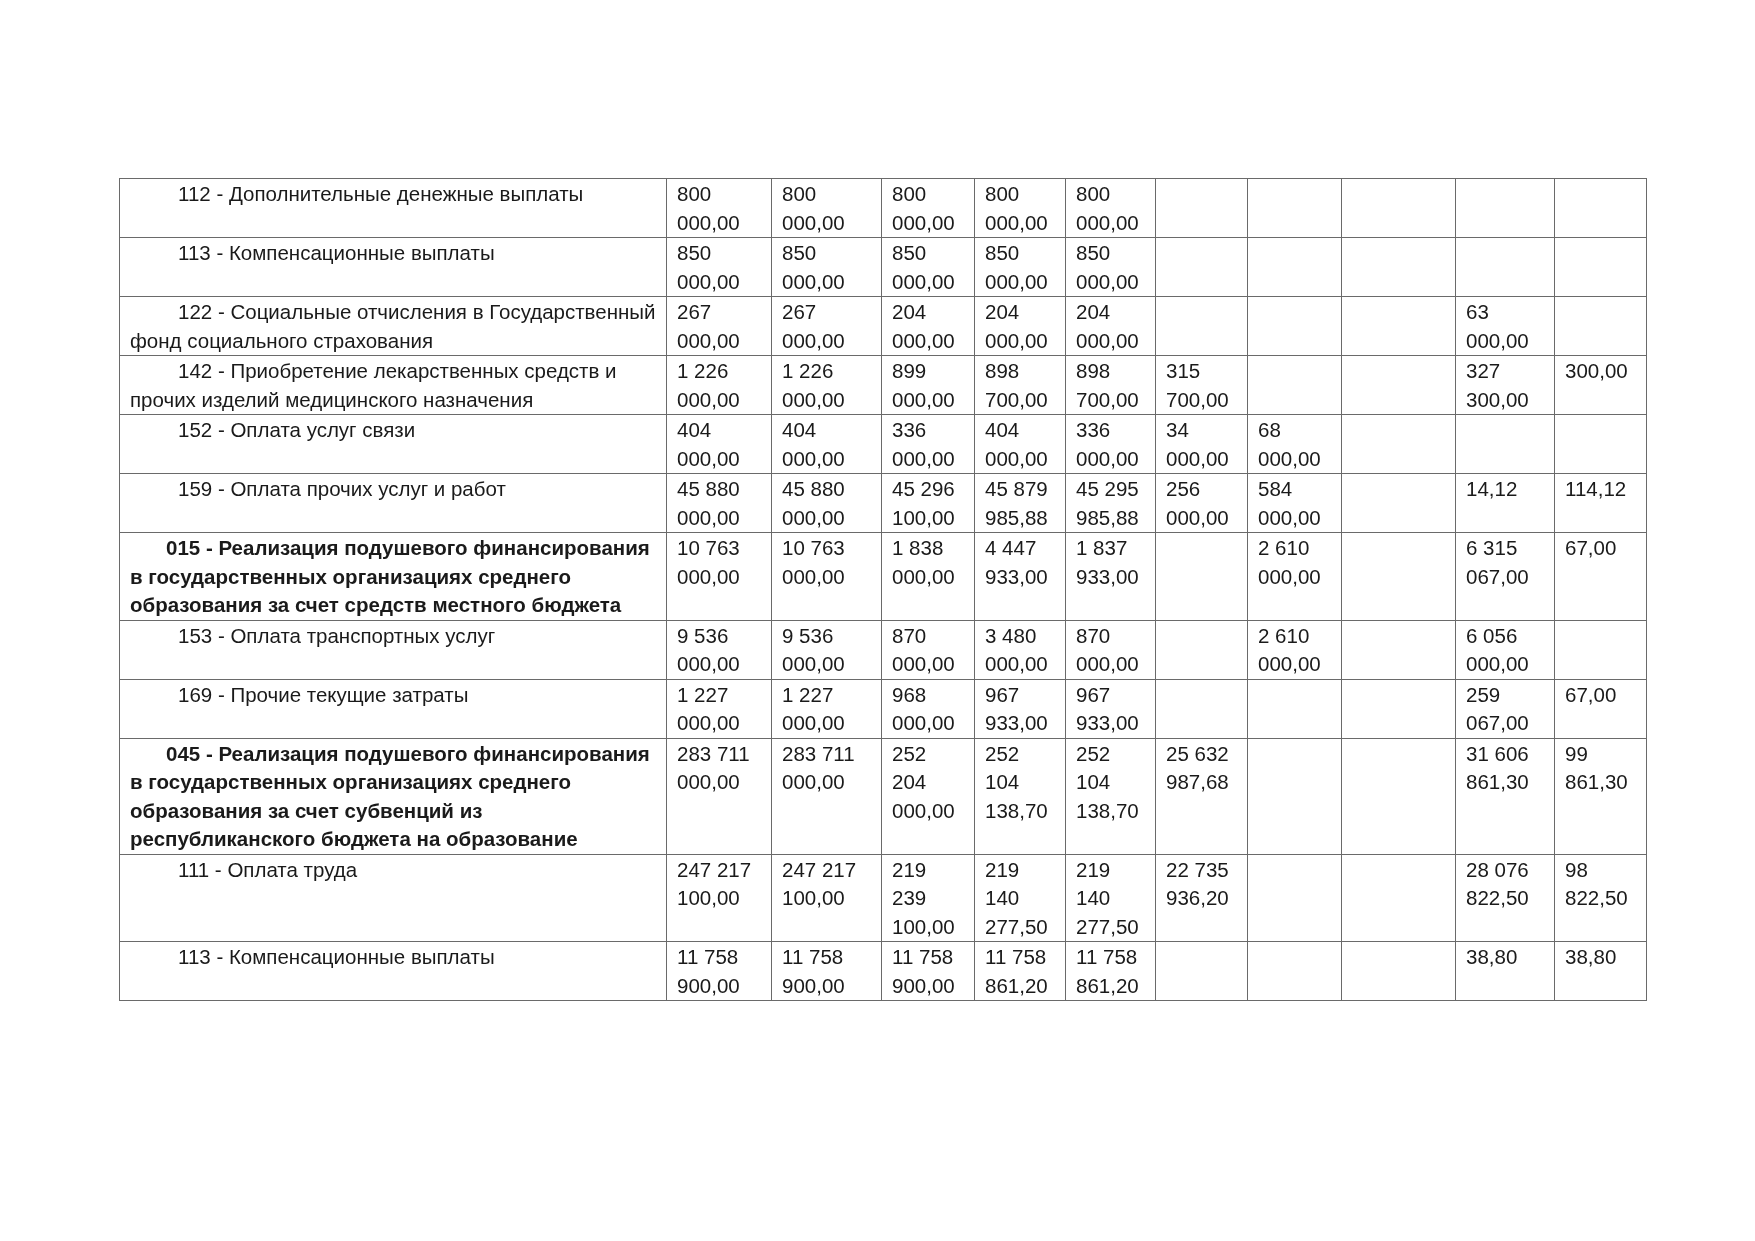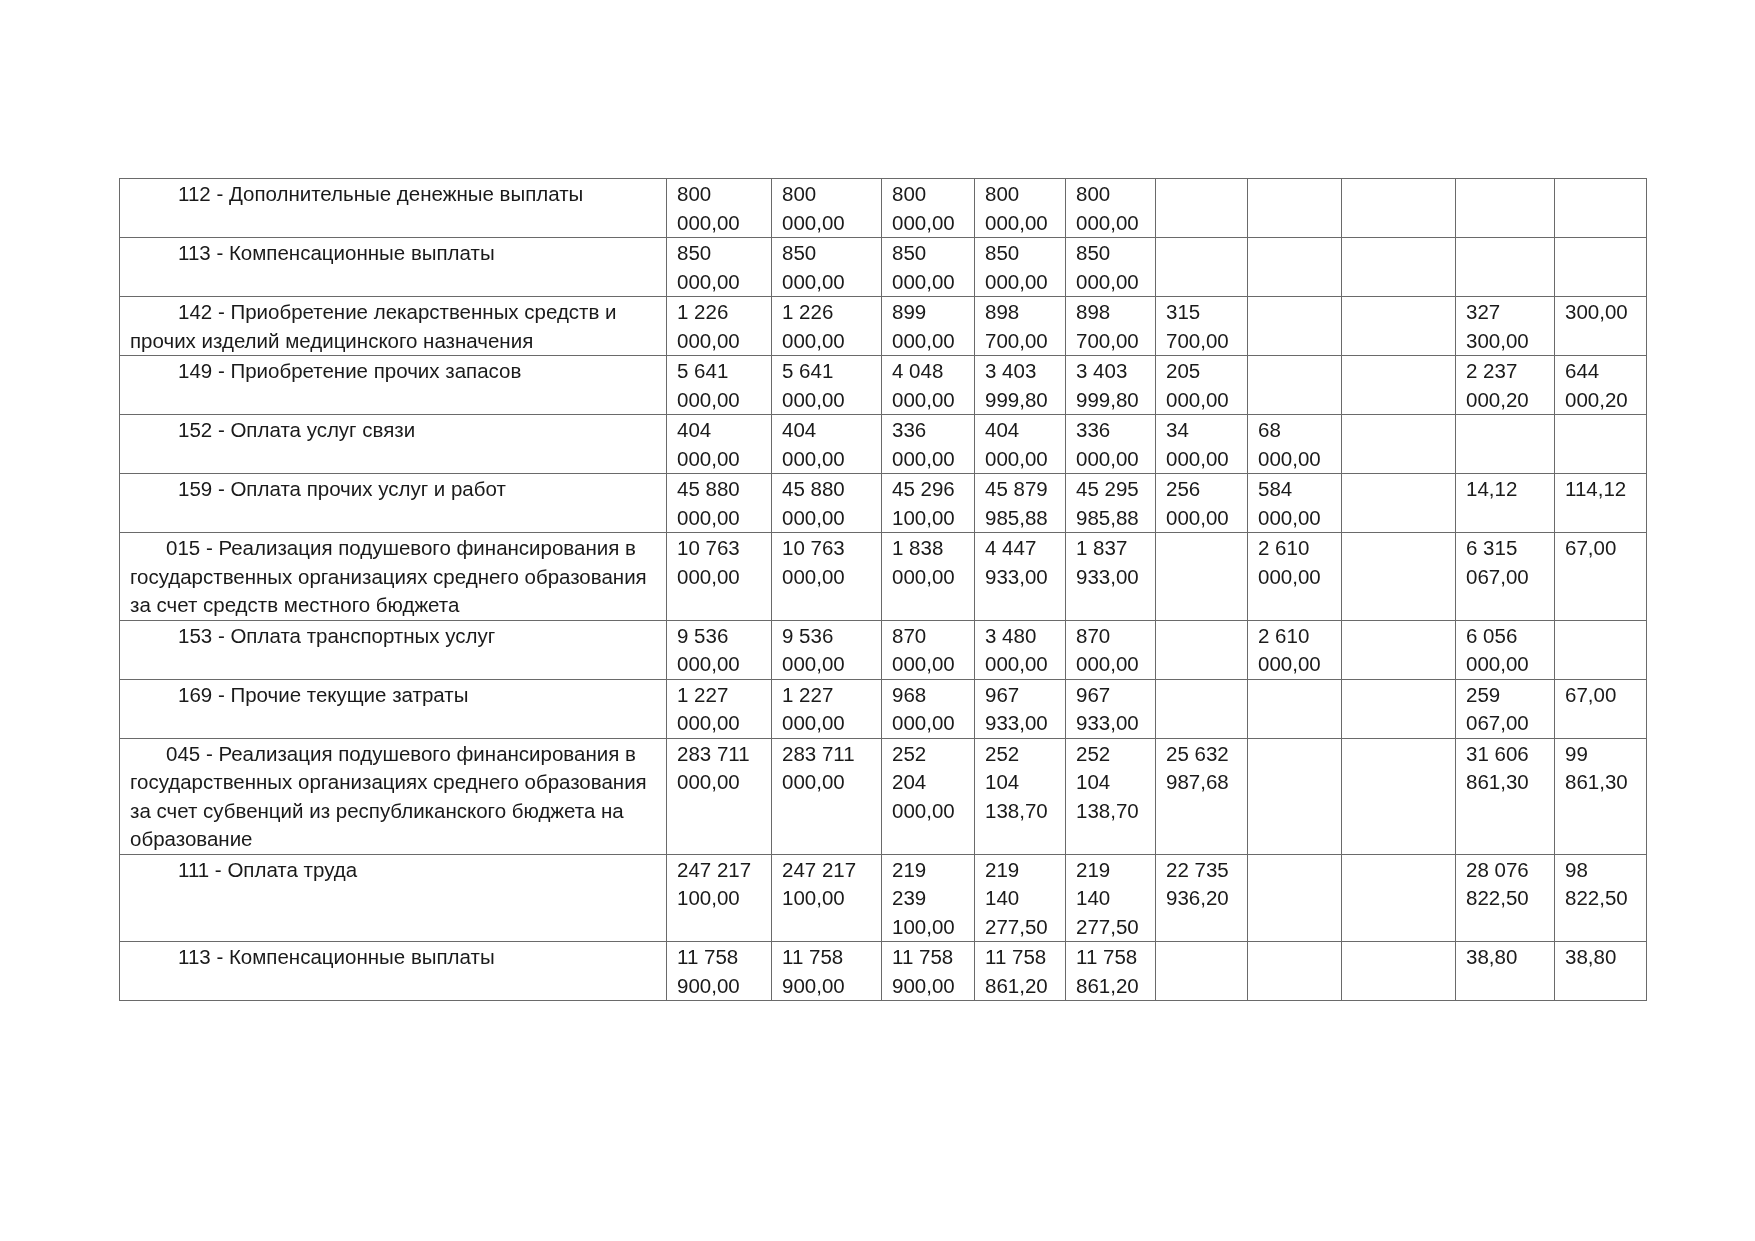--- a/index.html
+++ b/index.html
@@ -5,21 +5,21 @@
   html, body { margin:0; padding:0; background:#ffffff; }
   body { width:1755px; height:1241px; position:relative; overflow:hidden;
          font-family:"Liberation Sans", "DejaVu Sans", sans-serif; color:#1a1a1a; }
   .page { position:absolute; left:0; top:0; width:1755px; height:1004px; background:#fff; }
   table.budget { position:absolute; left:119px; top:178px; border-collapse:collapse; table-layout:fixed; width:1527px; }
   table.budget td { border:1.5px solid #6a6a6a; vertical-align:top; padding:1px 10px 0 10px;
                     font-size:20.5px; line-height:28.5px; }
   td.label { padding-left:10px; padding-right:8px; }
   td.num { white-space:normal; word-break:normal; }
   .ind2 { text-indent:48px; }
-  .ind1 { text-indent:36px; }
+  .ind1 { text-indent:36px;font-weight:bold; }
   .rowh2 td { height:56px; }
   .rowh3 td { height:84px; }
   .rowh4 td { height:112px;margin-top:16px; }
 </style>
 </head>
 <body>
 
 <div class="page">
   <table class="budget">
     <colgroup>
@@ -56,44 +56,44 @@
           <td class="num">850 000,00</td>
           <td class="num">850 000,00</td>
           <td class="num">850 000,00</td>
           <td class="num"></td>
           <td class="num"></td>
           <td class="num"></td>
           <td class="num"></td>
           <td class="num"></td>
         </tr>
         <tr class="rowh2">
+          <td class="label ind2">122 - Социальные отчисления в Государственный фонд социального страхования</td>
+          <td class="num">267 000,00</td>
+          <td class="num">267 000,00</td>
+          <td class="num">204 000,00</td>
+          <td class="num">204 000,00</td>
+          <td class="num">204 000,00</td>
+          <td class="num"></td>
+          <td class="num"></td>
+          <td class="num"></td>
+          <td class="num">63 000,00</td>
+          <td class="num"></td>
+        </tr>
+        <tr class="rowh2">
           <td class="label ind2">142 - Приобретение лекарственных средств и прочих изделий медицинского назначения</td>
           <td class="num">1 226 000,00</td>
           <td class="num">1 226 000,00</td>
           <td class="num">899 000,00</td>
           <td class="num">898 700,00</td>
           <td class="num">898 700,00</td>
           <td class="num">315 700,00</td>
           <td class="num"></td>
           <td class="num"></td>
           <td class="num">327 300,00</td>
           <td class="num">300,00</td>
-        </tr>
-        <tr class="rowh2">
-          <td class="label ind2">149 - Приобретение прочих запасов</td>
-          <td class="num">5 641 000,00</td>
-          <td class="num">5 641 000,00</td>
-          <td class="num">4 048 000,00</td>
-          <td class="num">3 403 999,80</td>
-          <td class="num">3 403 999,80</td>
-          <td class="num">205 000,00</td>
-          <td class="num"></td>
-          <td class="num"></td>
-          <td class="num">2 237 000,20</td>
-          <td class="num">644 000,20</td>
         </tr>
         <tr class="rowh2">
           <td class="label ind2">152 - Оплата услуг связи</td>
           <td class="num">404 000,00</td>
           <td class="num">404 000,00</td>
           <td class="num">336 000,00</td>
           <td class="num">404 000,00</td>
           <td class="num">336 000,00</td>
           <td class="num">34 000,00</td>
           <td class="num">68 000,00</td>

